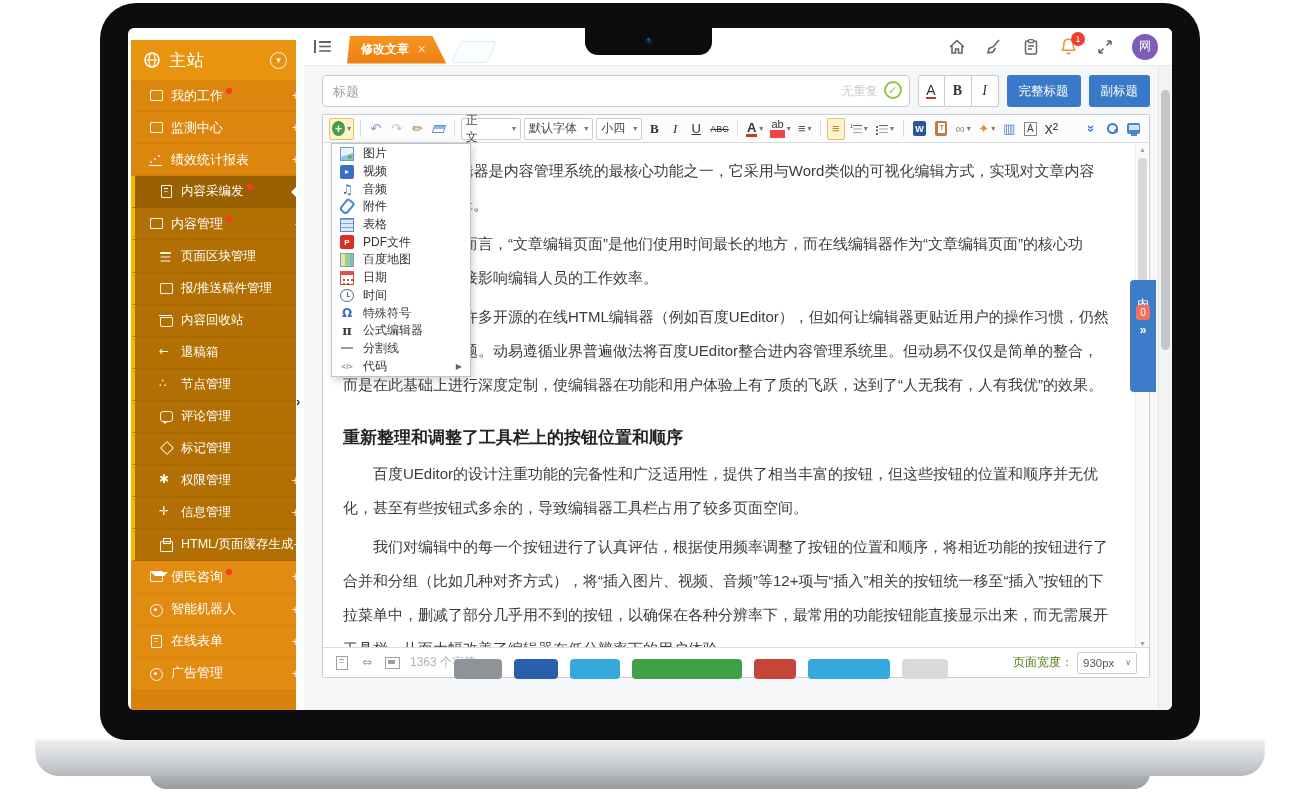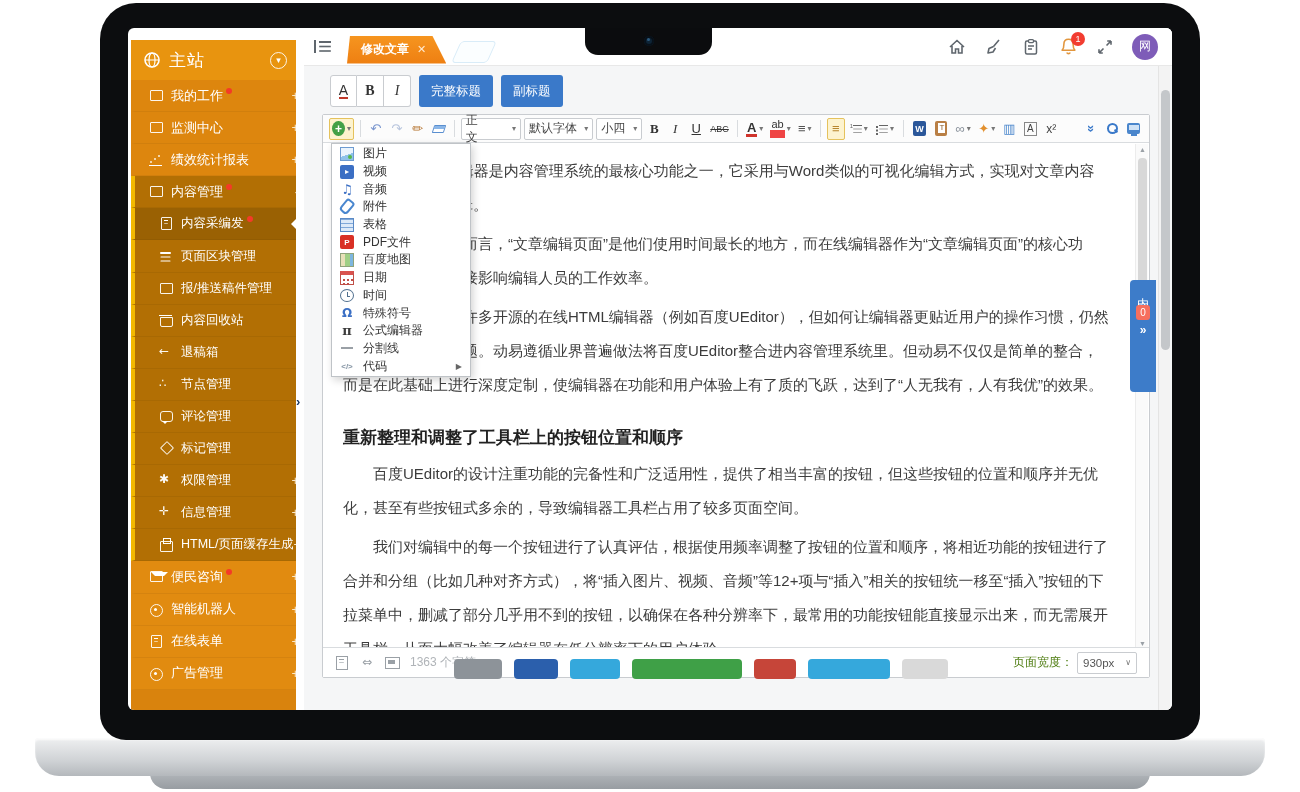--- a/index.html
+++ b/index.html
@@ -139,21 +139,21 @@
               border-top:1.6px solid #666; box-shadow:0 3.5px 0 -0.2px #666, 0 7px 0 -0.2px #666; }
   .k-ol.k-listlines::after { content:"1"; position:absolute; left:-1px; top:-1px; font-size:6px; color:#666; }
   .k-ul.k-listlines::after { content:""; position:absolute; left:-1px; top:2px; width:2px; height:2px; background:#666;
               box-shadow:0 3.5px 0 #666, 0 7px 0 #666; }
   .k-word { width:15px; height:15px; background:#2b579a; color:#fff; font-size:9px; font-weight:bold;
             border-radius:2px; display:flex; align-items:center; justify-content:center; }
   .k-paste { width:13px; height:15px; background:#b97f45; border-radius:2px; position:relative; }
   .k-paste::before { content:"T"; position:absolute; left:3px; top:2px; width:7px; height:10px; background:#fff;
             font-size:8px; color:#8a5a28; text-align:center; line-height:10px; }
   .k-abox { font-size:10px; color:#444; border:1px solid #888; line-height:1; padding:1px 2px; }
-  .k-sup { font-size:12px; color:#444; }
+  .k-sup { font-size:16px; color:#444; }
   .k-more { color:#3a79c9; font-weight:bold; font-size:13px; transform:rotate(90deg); line-height:1; }
   .k-mag { width:11px; height:11px; position:relative; }
   .k-mag::before { content:""; position:absolute; left:0; top:0; width:7px; height:7px; border:2px solid #3a79c9; border-radius:50%; }
   .k-mag::after { content:""; position:absolute; left:7px; top:7px; width:4px; height:2px; background:#3a79c9; transform:rotate(45deg); }
   .k-mon { width:14px; height:11px; background:#4a86cc; border-radius:2px; position:relative; }
   .k-mon::before { content:""; position:absolute; left:2px; top:2px; width:10px; height:5px; background:#cfe2f6; }
   .k-mon::after { content:""; position:absolute; left:4px; bottom:-2px; width:6px; height:2px; background:#4a86cc; }
   
   .menu { position:absolute; left:8px; top:28px; width:140px; background:#fff; border:1px solid #bfc3c7;
           box-shadow:2px 3px 8px rgba(0,0,0,.18); z-index:40; padding:1px 0; }
@@ -253,30 +253,30 @@
           <div class="sitem top">
             <span class="sicon "></span>
             <span class="slabel">监测中心</span>
             <span class="sexpand">+</span>
           </div>
           <div class="sitem top">
             <span class="sicon chart-icon"></span>
             <span class="slabel">绩效统计报表</span>
             <span class="sexpand">+</span>
           </div>
+          <div class="sitem sub active">
+            <span class="sicon doc-icon"></span>
+            <span class="slabel">内容采编发</span>
+            <span class="sdot"></span>
+          </div>
           <div class="sitem group">
             <span class="sicon "></span>
             <span class="slabel">内容管理</span>
             <span class="sdot"></span>
             <span class="sexpand">-</span>
-          </div>
-          <div class="sitem sub active">
-            <span class="sicon doc-icon"></span>
-            <span class="slabel">内容采编发</span>
-            <span class="sdot"></span>
           </div>
           <div class="sitem sub">
             <span class="sicon blocks-icon"></span>
             <span class="slabel">页面区块管理</span>
           </div>
           <div class="sitem sub">
             <span class="sicon "></span>
             <span class="slabel">报/推送稿件管理</span>
           </div>
           <div class="sitem sub">
@@ -379,20 +379,25 @@
           <span class="tico">
             <svg width="18" height="18" viewBox="0 0 18 18">
                 <path d="M10.5 7.5 L15 3 M15 3 H11.2 M15 3 V6.8 M7.5 10.5 L3 15 M3 15 H6.8 M3 15 V11.2" fill="none" stroke="#5f666d" stroke-width="1.6"></path>
               </svg>
           </span>
           <span class="avatar">网</span>
         </div>
       </div>
 
       <div class="title-row">
+        <div class="title-box">
+          <input class="title-input" value="" placeholder="标题" style="">
+          <span class="norepeat">无重复</span>
+          <span class="checkc">✓</span>
+        </div>
         <div class="abi">
           <span class="cell">
               <span class="uA">A</span>
             </span>
           <span class="cell bB">B</span>
           <span class="cell iI">I</span>
         </div>
         <button class="btn-blue">完整标题</button>
         <button class="btn-blue">副标题</button>
       </div>

